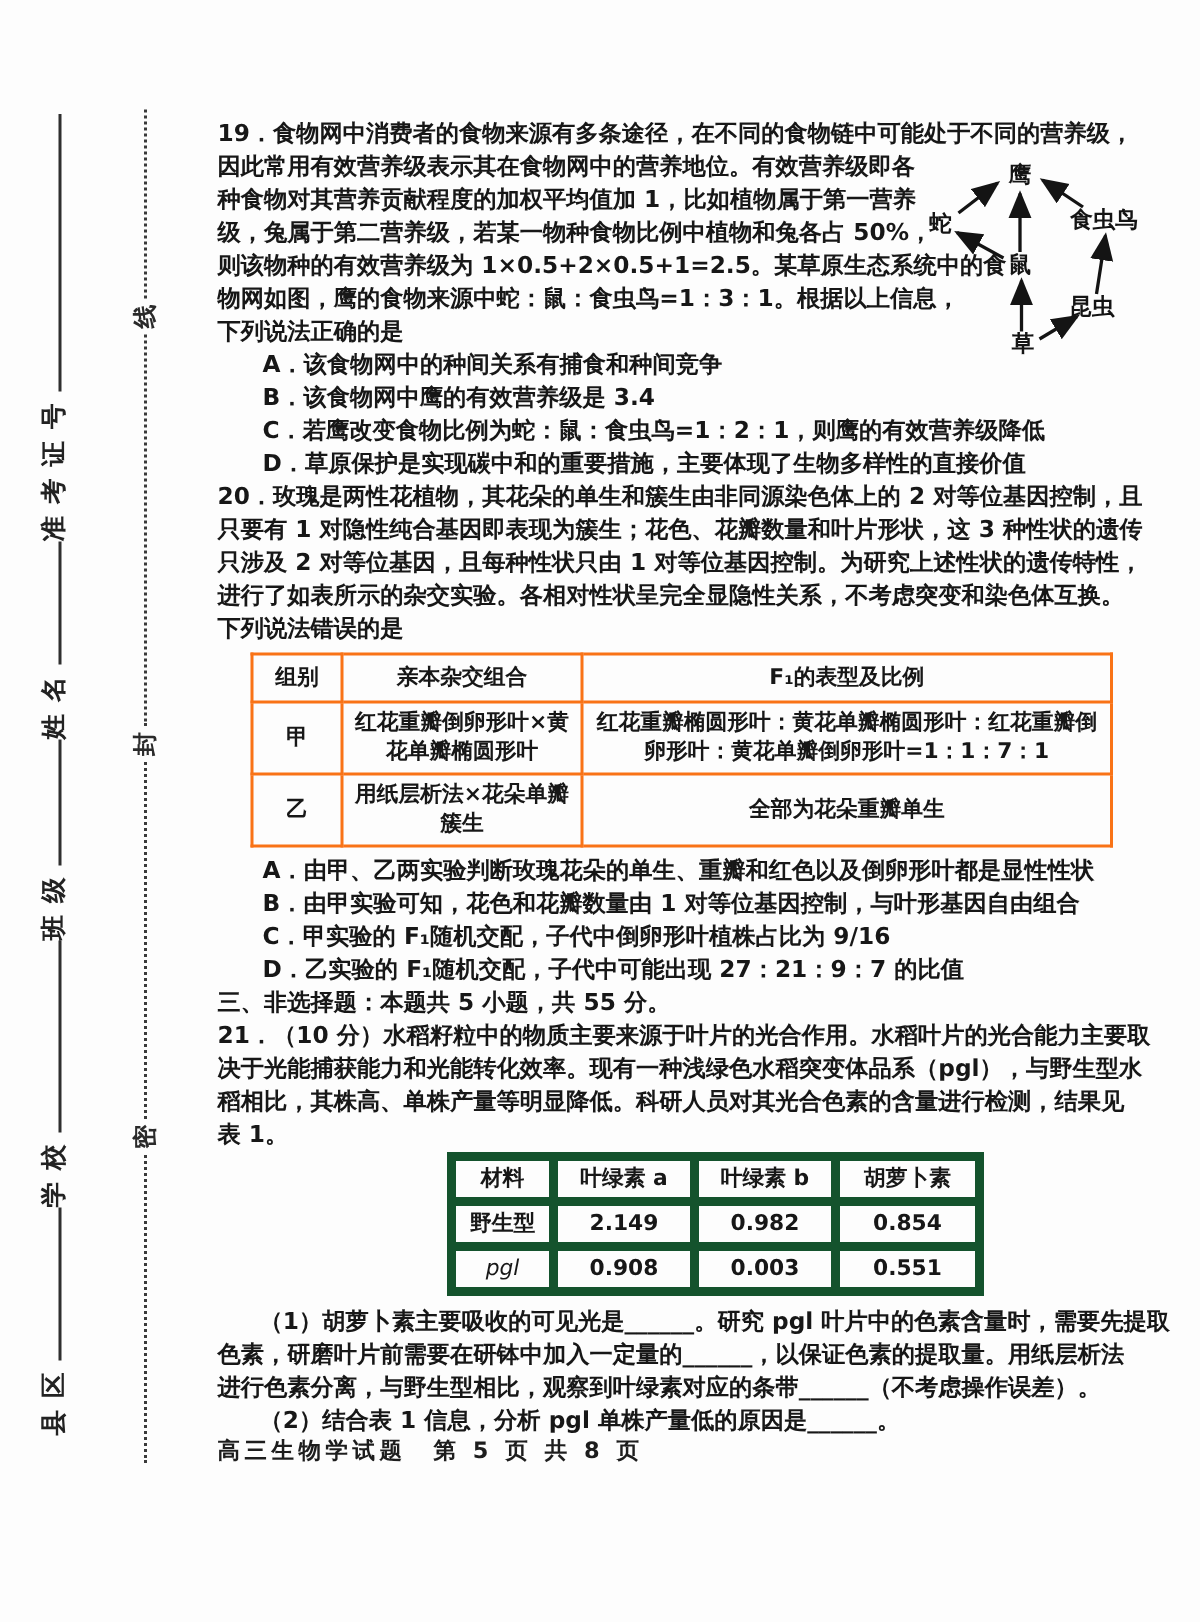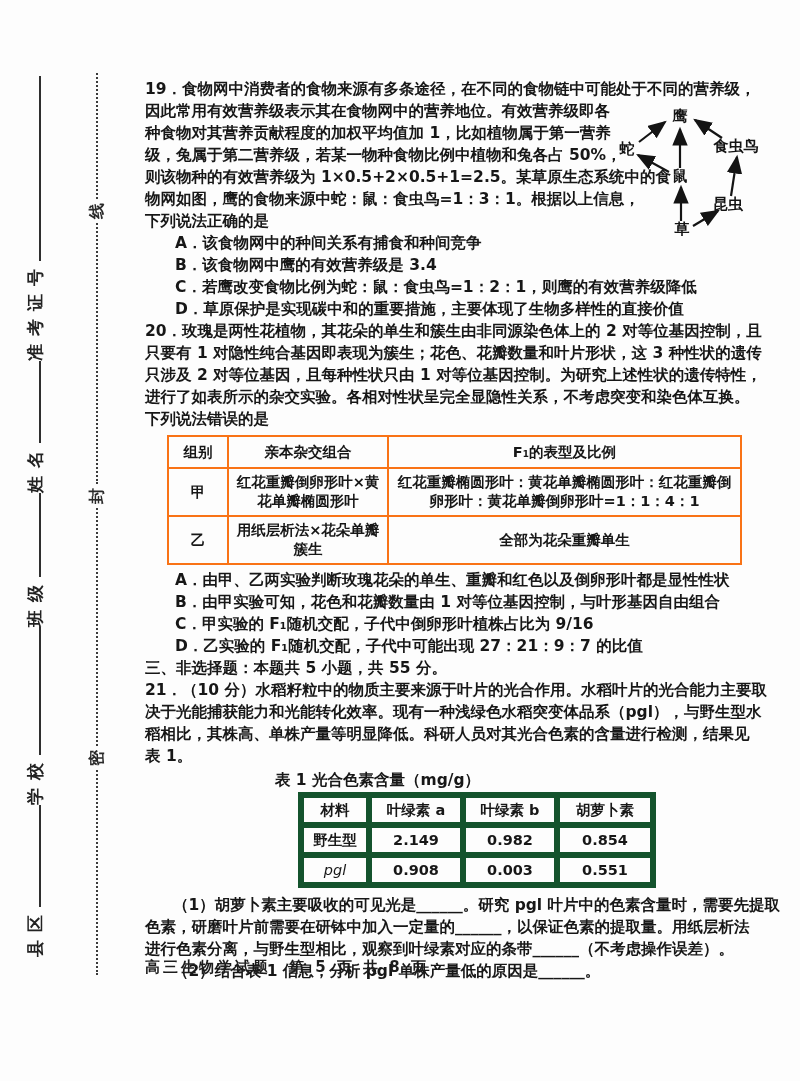--- a/index.html
+++ b/index.html
@@ -168,21 +168,21 @@
         <tr>
           <th class="c0">组别</th>
           <th class="c1">亲本杂交组合</th>
           <th class="c2">F₁的表型及比例</th>
         </tr>
       </thead>
       <tbody>
         <tr>
           <td>甲</td>
           <td class="wrap">红花重瓣倒卵形叶×黄花单瓣椭圆形叶</td>
-          <td class="wrap">红花重瓣椭圆形叶：黄花单瓣椭圆形叶：红花重瓣倒卵形叶：黄花单瓣倒卵形叶=1：1：4：1</td>
+          <td class="wrap">红花重瓣椭圆形叶：黄花单瓣椭圆形叶：红花重瓣倒卵形叶：黄花单瓣倒卵形叶=1：1：7：1</td>
         </tr>
         <tr>
           <td>乙</td>
           <td class="wrap">用纸层析法×花朵单瓣簇生</td>
           <td class="wrap">全部为花朵重瓣单生</td>
         </tr>
       </tbody>
     </table>
 
     <div class="options">
@@ -194,21 +194,20 @@
 
     <div class="section-head">三、非选择题：本题共 5 小题，共 55 分。</div>
 
     <div class="para">
         <div class="line">21．（10 分）水稻籽粒中的物质主要来源于叶片的光合作用。水稻叶片的光合能力主要取</div>
         <div class="line">决于光能捕获能力和光能转化效率。现有一种浅绿色水稻突变体品系（pgl），与野生型水</div>
         <div class="line">稻相比，其株高、单株产量等明显降低。科研人员对其光合色素的含量进行检测，结果见</div>
         <div class="line">表 1。</div>
       </div>
 
-    <div class="t1-title">表 1  光合色素含量（mg/g）</div>
     <table class="t1">
       <thead>
         <tr>
           <th class="m0">材料</th>
           <th class="m1">叶绿素 a</th>
           <th class="m2">叶绿素 b</th>
           <th class="m3">胡萝卜素</th>
         </tr>
       </thead>
       <tbody>

